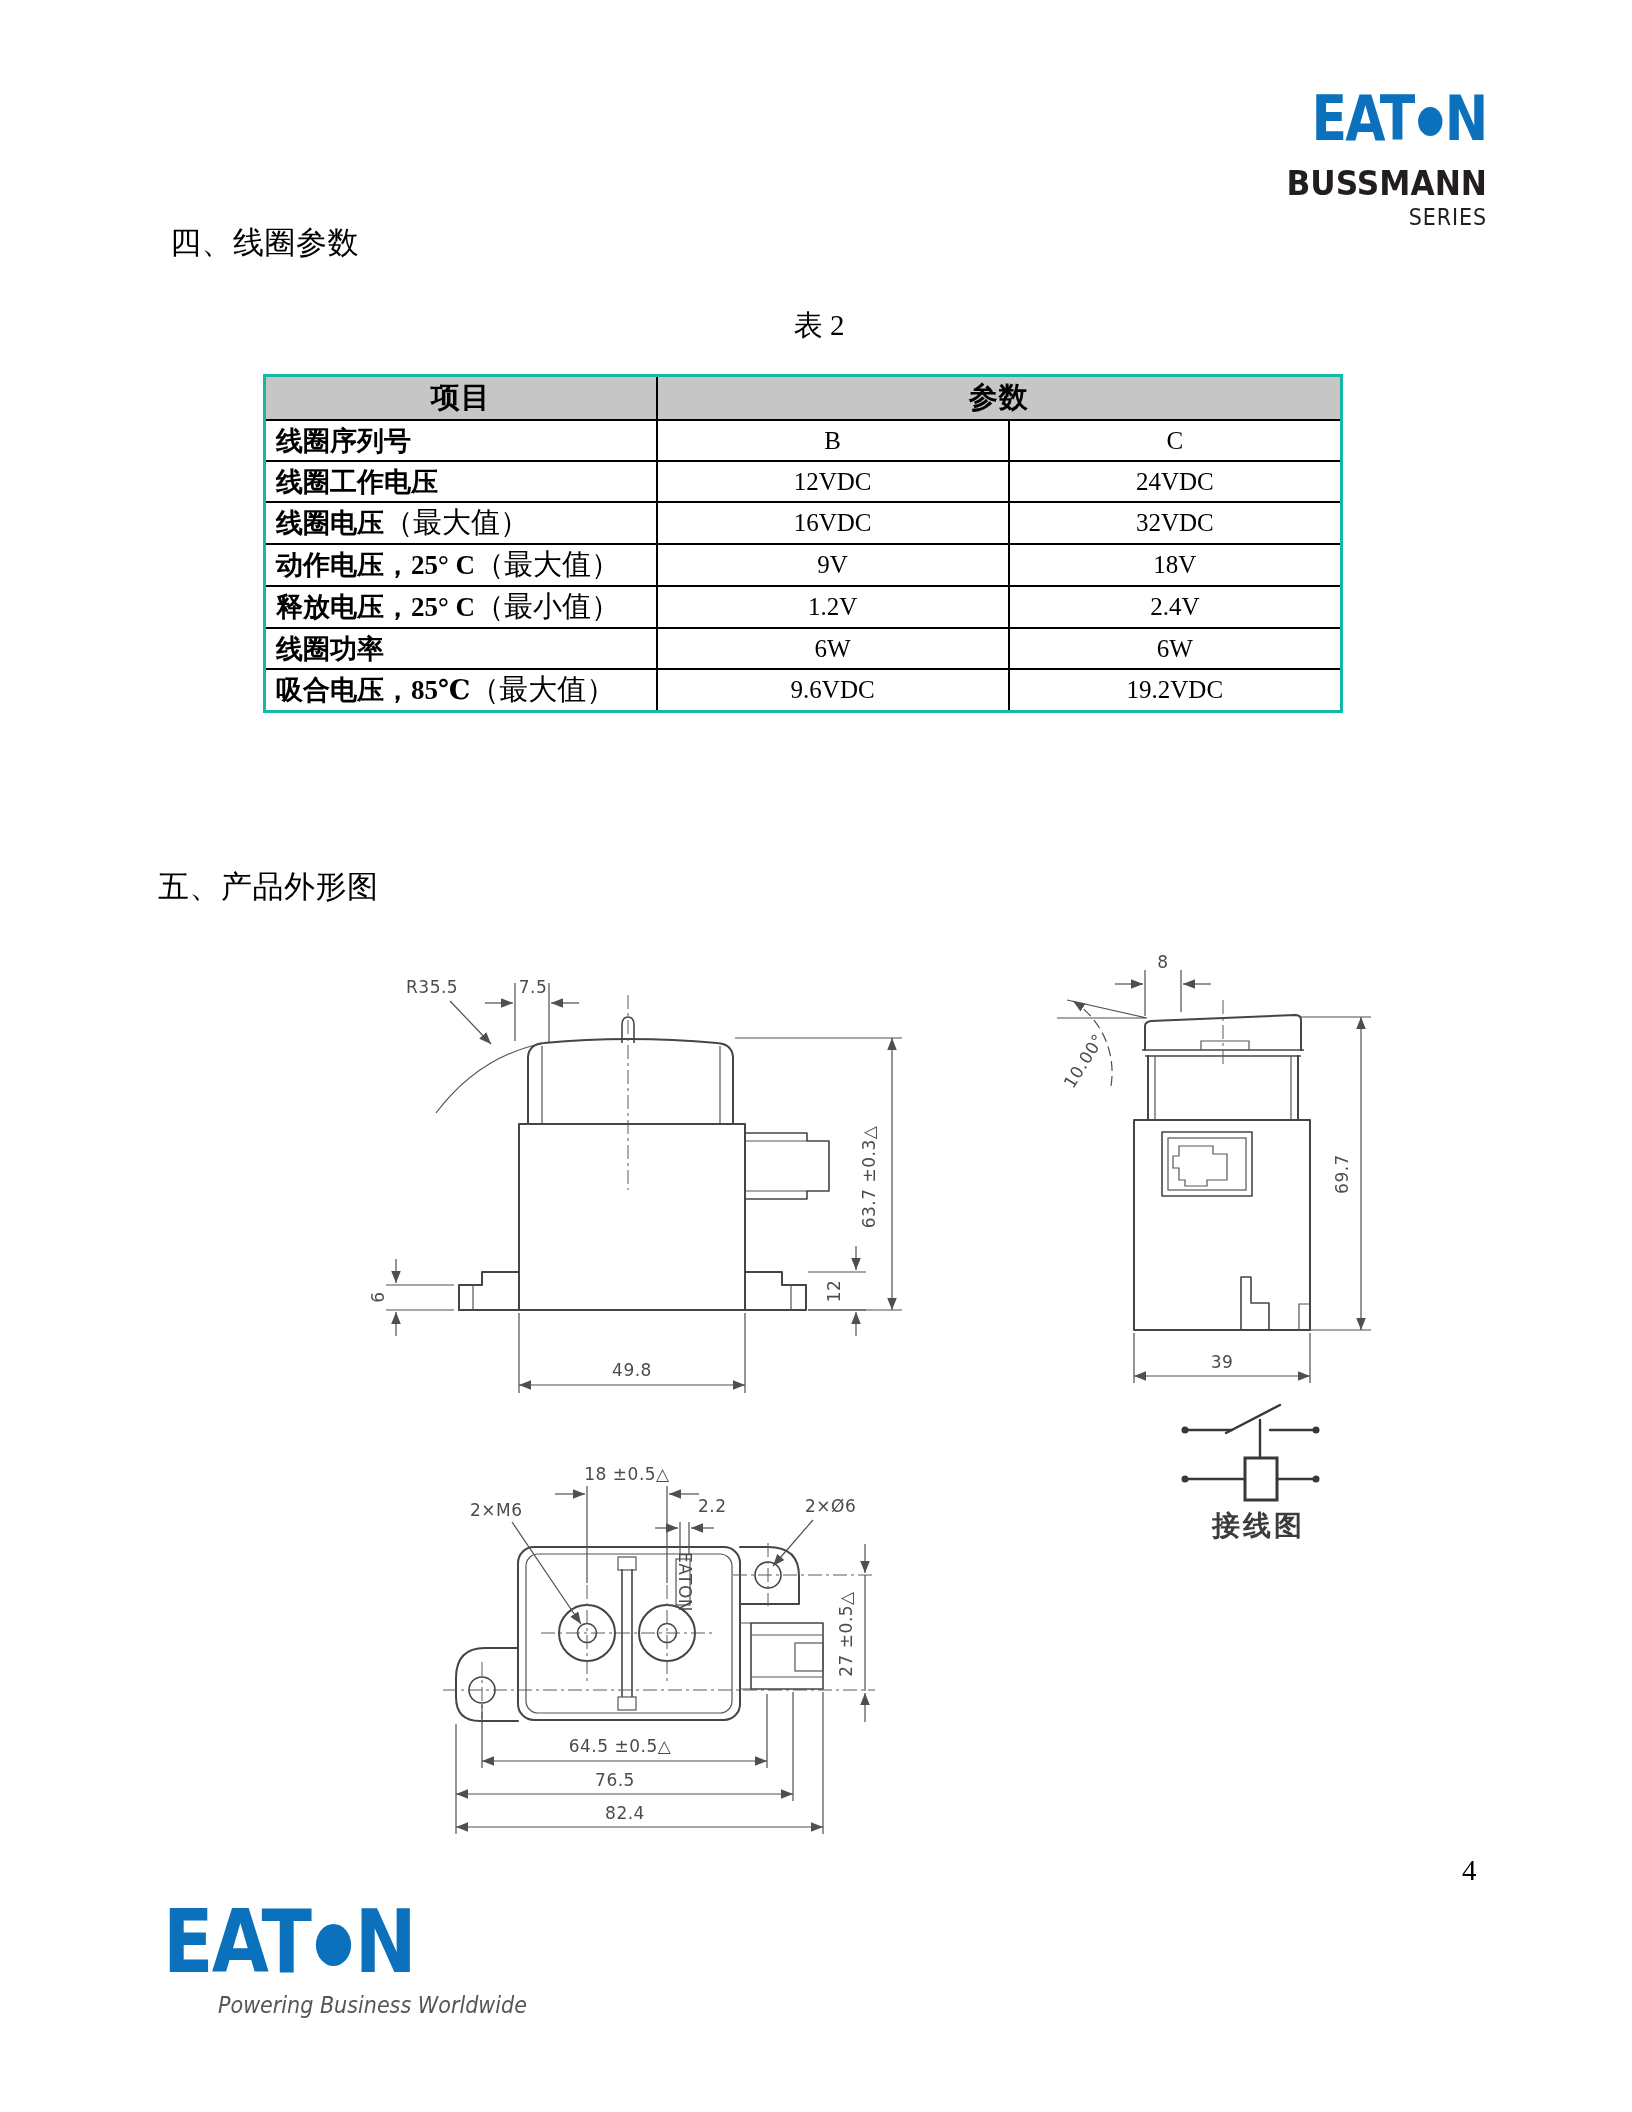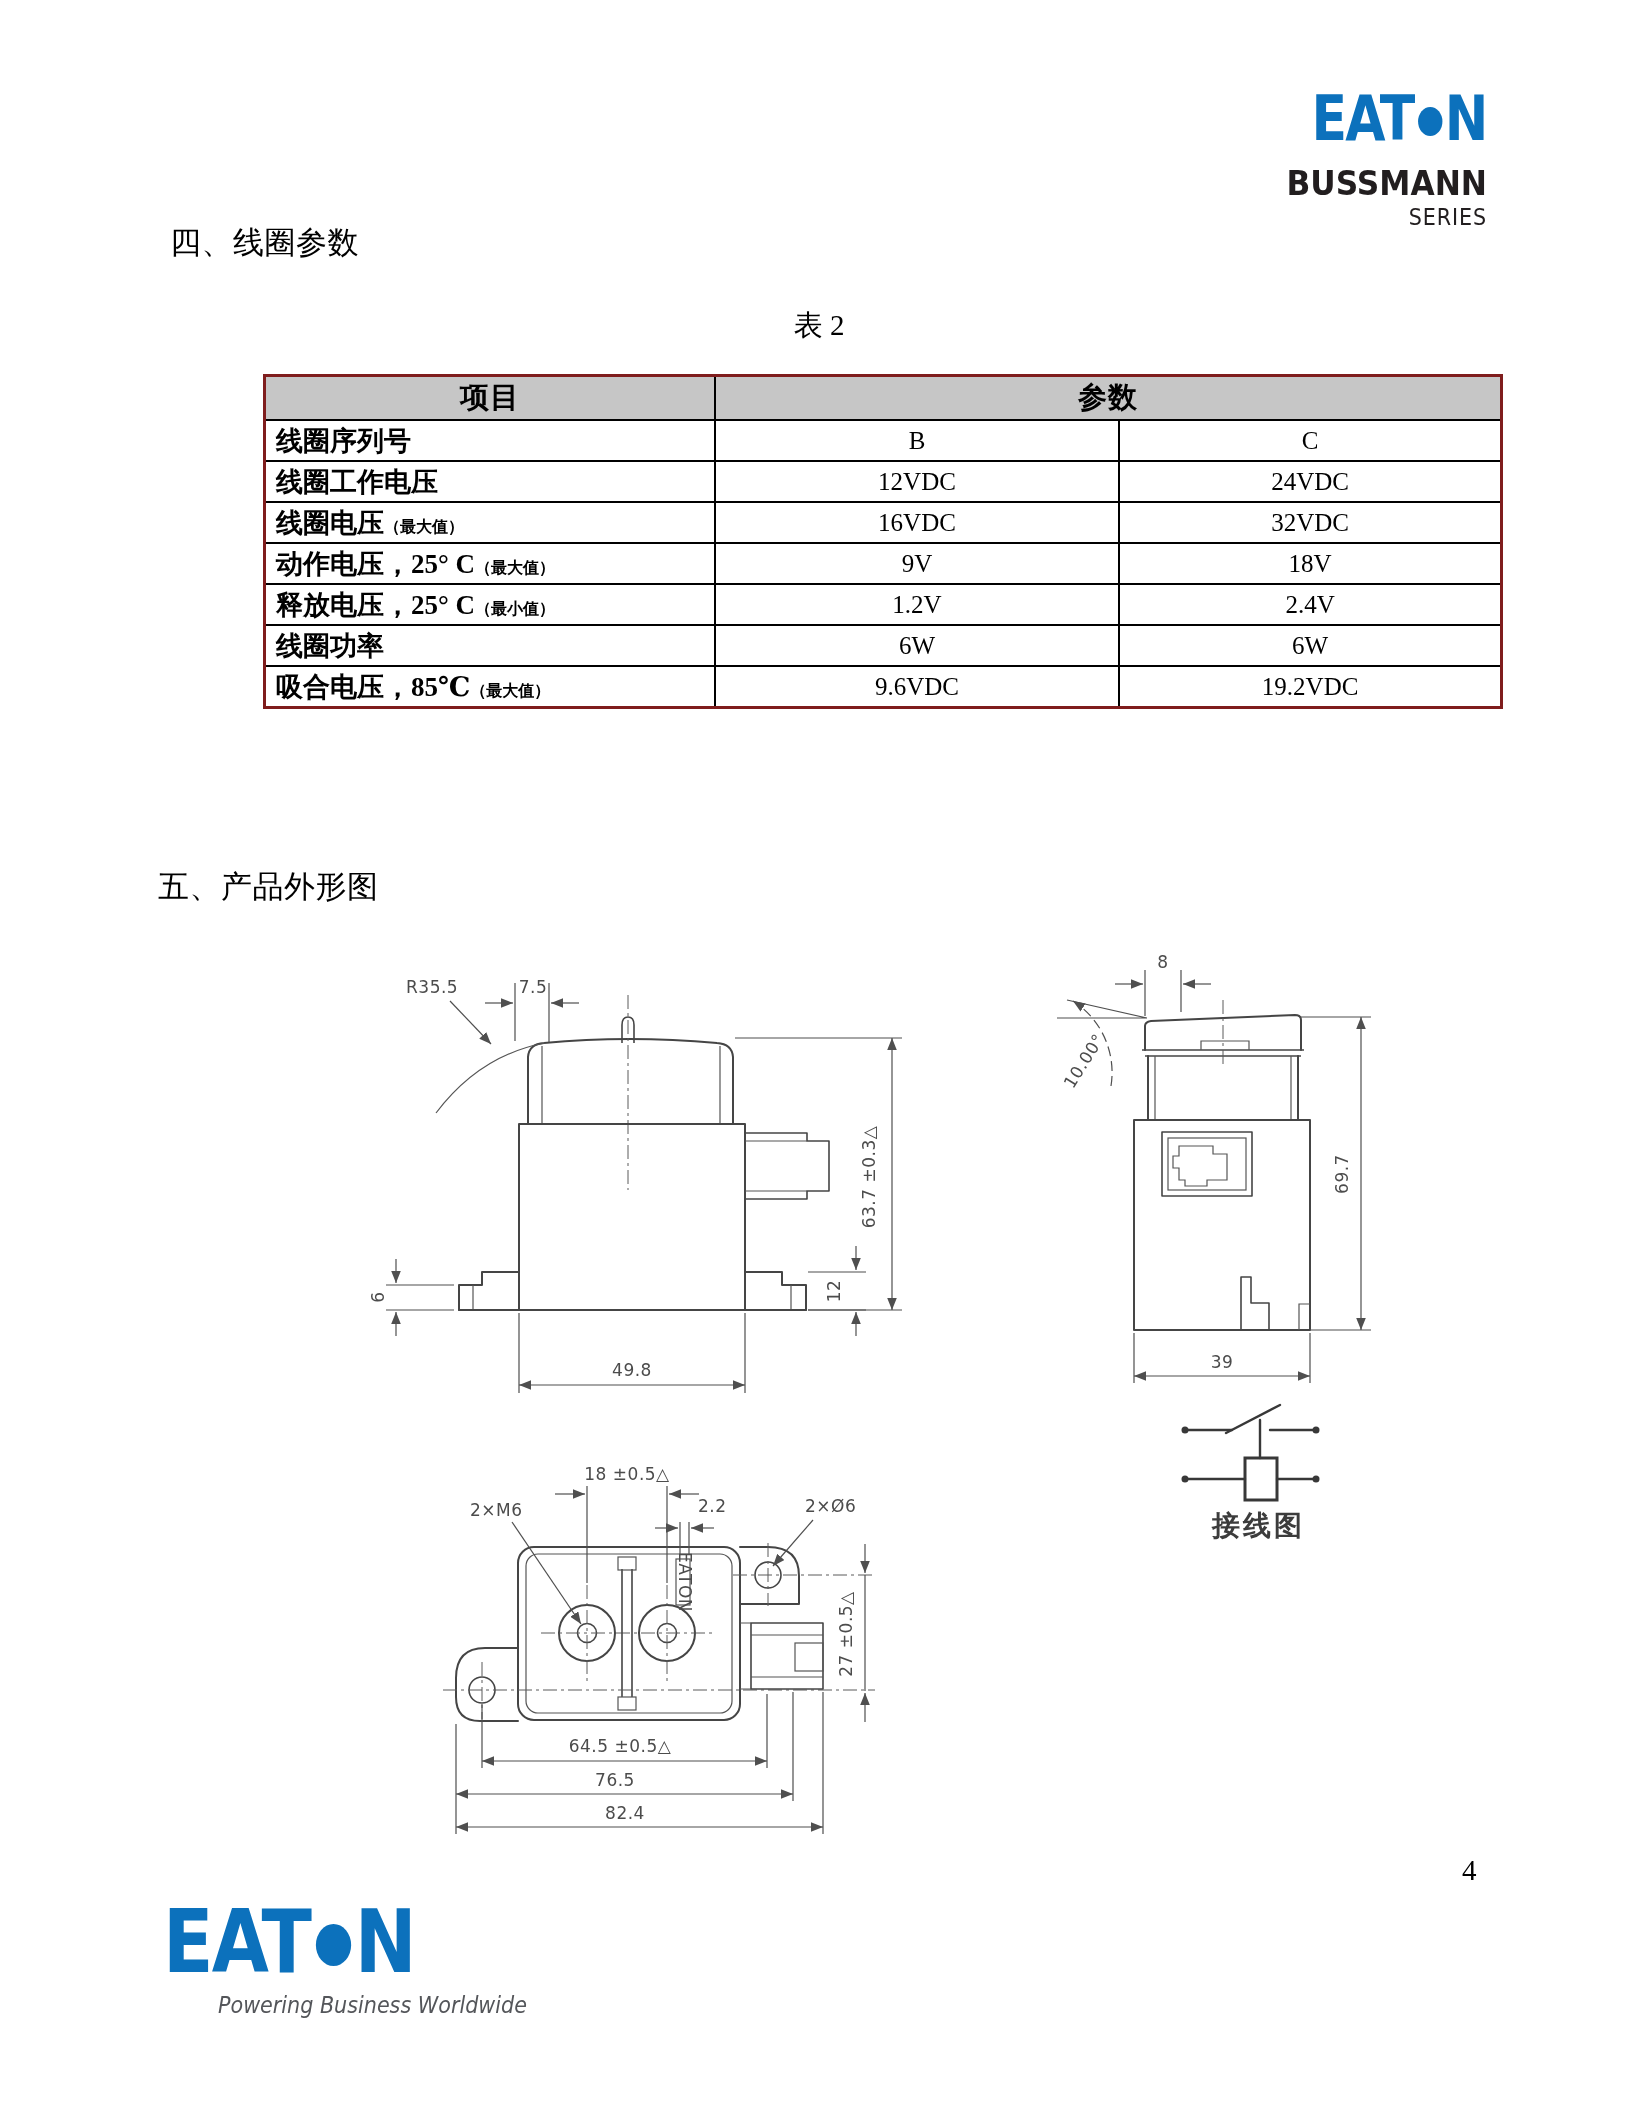--- a/index.html
+++ b/index.html
@@ -25,27 +25,27 @@
            margin:6px 0 0 55px;transform:scaleX(0.9);transform-origin:0 50%;white-space:nowrap;}
 
   
   .sec-heading{position:absolute;left:158px;font-size:31px;letter-spacing:0.5px;}
   .sec-4{top:222px;margin-left:12px;}
   .sec-5{top:866px;}
   .tbl-caption{position:absolute;left:263px;width:1112px;top:306px;text-align:center;font-size:29px;}
   .page-num{position:absolute;left:1462px;top:1854px;font-size:29px;}
 
   
-  table.ptable{position:absolute;left:263px;top:374px;width:1240px;border-collapse:collapse;
-               table-layout:fixed;border:3px solid #7f1d1d;}
+  table.ptable{position:absolute;left:263px;top:374px;width:1080px;border-collapse:collapse;
+               table-layout:fixed;border:3px solid #14b8a6;}
   .ptable td,.ptable th{border:2px solid #000;padding:0;vertical-align:middle;}
   .ptable th{background:#c6c6c6;height:42px;font-size:29px;font-weight:bold;text-align:center;letter-spacing:1px;}
   .ptable td{height:39px;}
   .ptable td.c1{padding-left:10px;font-size:27px;font-weight:bold;text-align:left;white-space:nowrap;}
-  .ptable td.c1 .note{font-weight:bold;font-size:16px;}
+  .ptable td.c1 .note{font-weight:normal;font-size:29px;}
   .ptable td.cv{text-align:center;font-size:25px;font-weight:normal;}
 
   
   .draw{position:absolute;}
   .draw text{font-family:"DejaVu Sans",sans-serif;font-size:17px;fill:#4c4c4c;letter-spacing:0.5px;}
   .ol{stroke:#454545;stroke-width:2;fill:none;stroke-linejoin:round;stroke-linecap:round;}
   .ol16{stroke:#454545;stroke-width:1.6;fill:none;stroke-linejoin:round;}
   .thin{stroke:#555555;stroke-width:1.2;fill:none;}
   .dim{stroke:#4f4f4f;stroke-width:1.2;fill:none;}
   .dash{stroke:#5a5a5a;stroke-width:1;fill:none;stroke-dasharray:14 4 3 4;}

